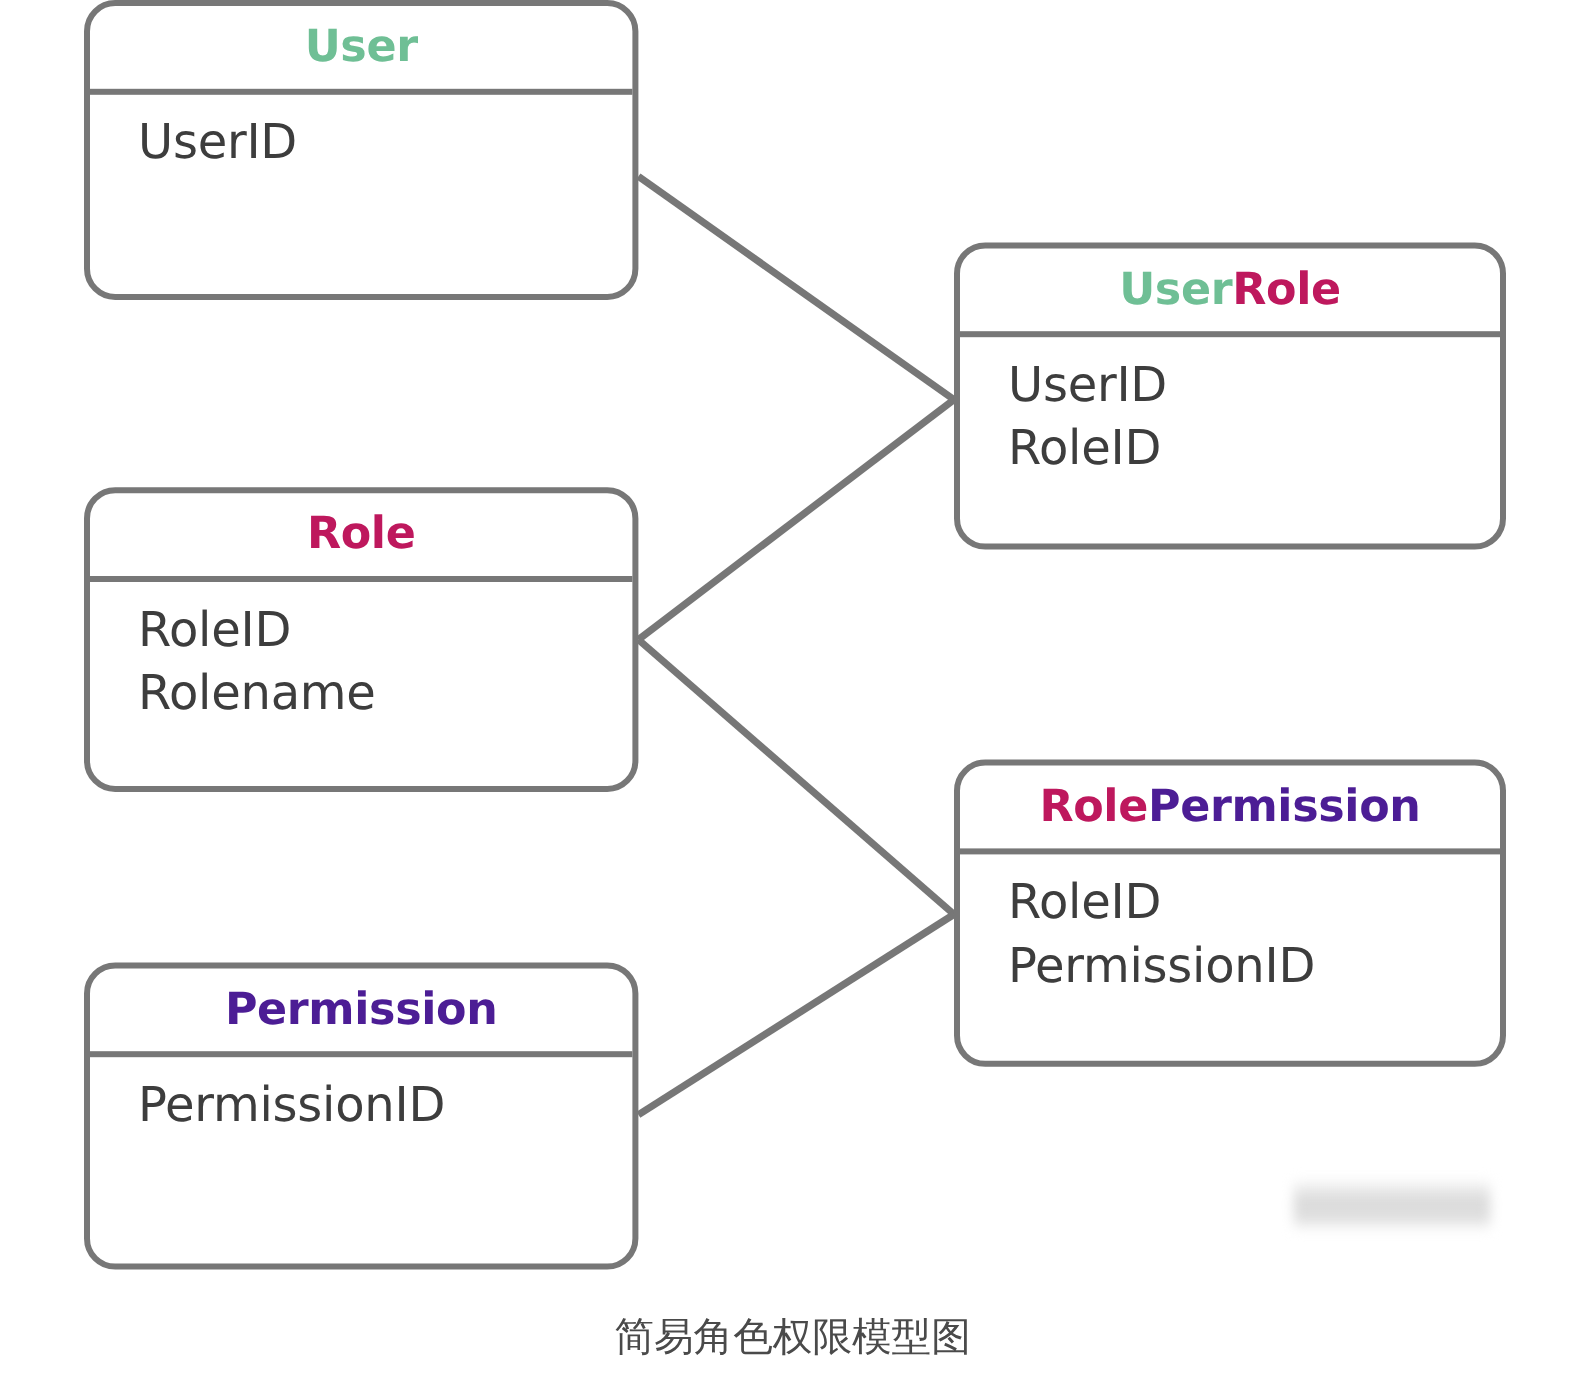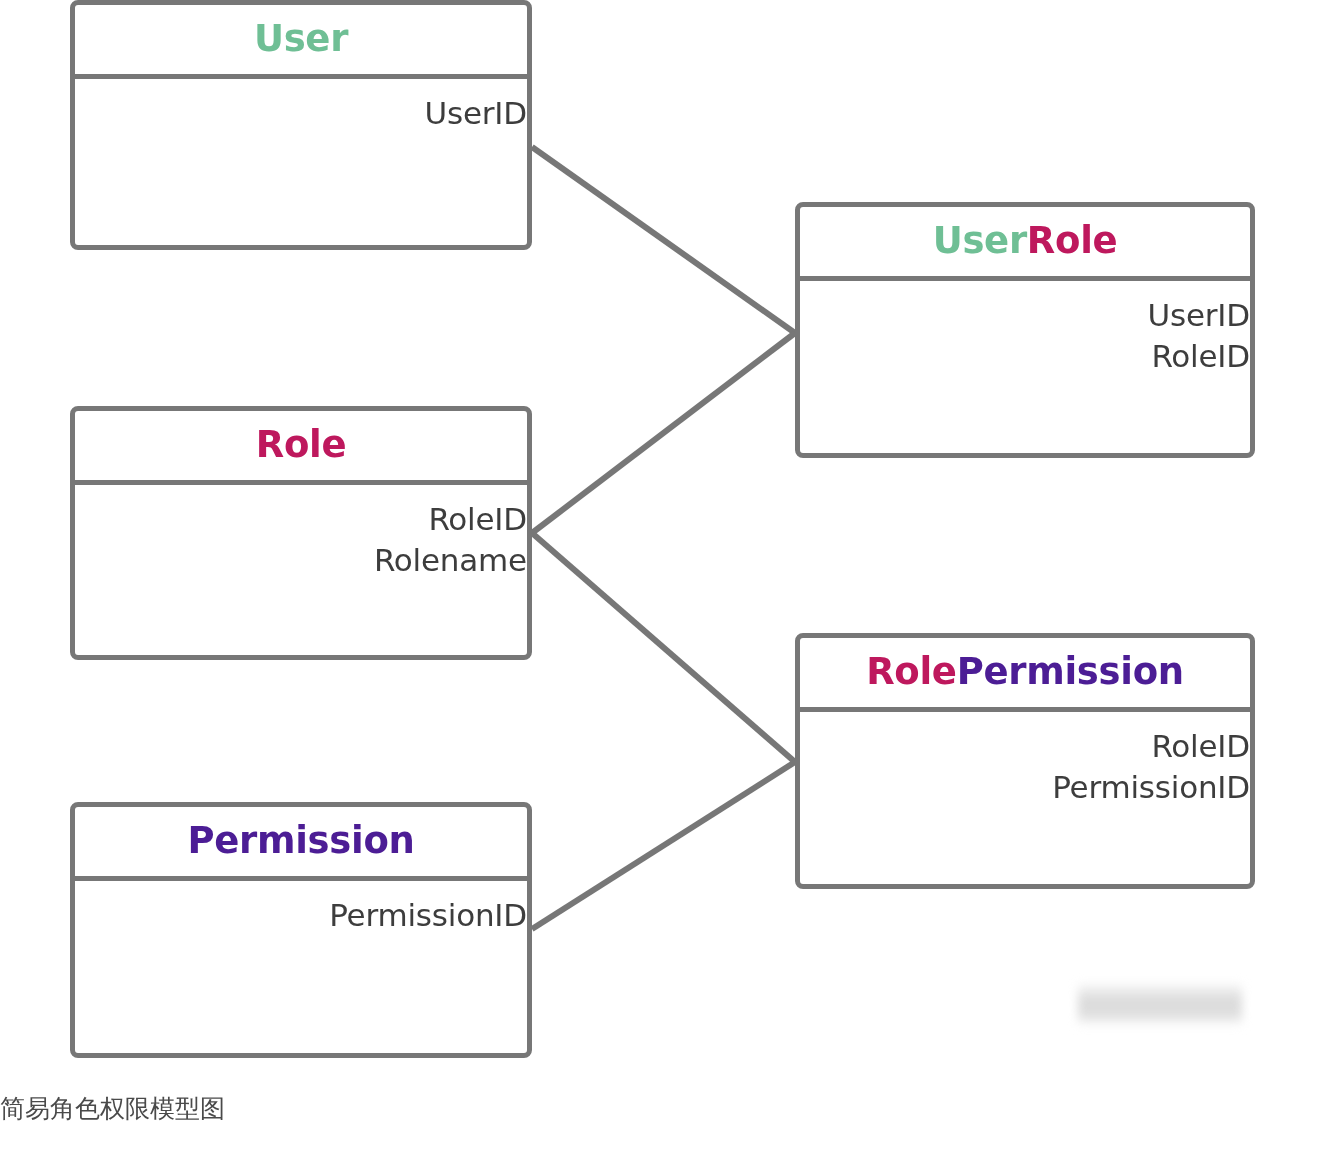--- a/index.html
+++ b/index.html
@@ -22,21 +22,21 @@
     position: absolute;
     left: 0;
     top: 0;
     width: 1321px;
     height: 1161px;
   }
   .entity {
     position: absolute;
     box-sizing: border-box;
     border: 5px solid #777777;
-    border-radius: 8px;
+    border-radius: 26px;
     background: #ffffff;
     z-index: 2;
   }
   .entity-header {
     box-sizing: border-box;
     height: 74px;
     display: flex;
     align-items: center;
     justify-content: center;
     border-bottom: 5px solid #777777;
@@ -49,26 +49,25 @@
     white-space: nowrap;
     line-height: 1;
   }
   .t-green { color: #6fbf95; }
   .t-orange { color: #be185d; }
   .t-blue  { color: #4c1d95; }
   .entity-body {
     padding: 14px 0 0 40px;
   }
   .attr {
-    font-size: 31px;
+    font-size: 40px;
     color: #3d3d3d;
     line-height: 1.32;
     white-space: nowrap;
     letter-spacing: -0.2px;
-    text-align: right;
   }
   #watermark {
     position: absolute;
     left: 1078px;
     top: 982px;
     width: 164px;
     height: 46px;
     z-index: 3;
     background:
       linear-gradient(to bottom,
@@ -79,21 +78,22 @@
         rgba(246,246,246,0.4) 92%,
         rgba(255,255,255,0) 100%);
     filter: blur(5px);
     border-radius: 4px;
   }
   #caption {
     position: absolute;
     left: 0;
     top: 1092px;
     width: 1321px;
-    font-size: 25px;
+    text-align: center;
+    font-size: 33px;
     color: #4a4a4a;
     font-family: "DejaVu Sans", "Liberation Sans", sans-serif;
   }
 </style>
 </head>
 <body>
 
 <div id="canvas">
 
   <svg id="connectors" viewBox="0 0 1321 1161" xmlns="http://www.w3.org/2000/svg">

